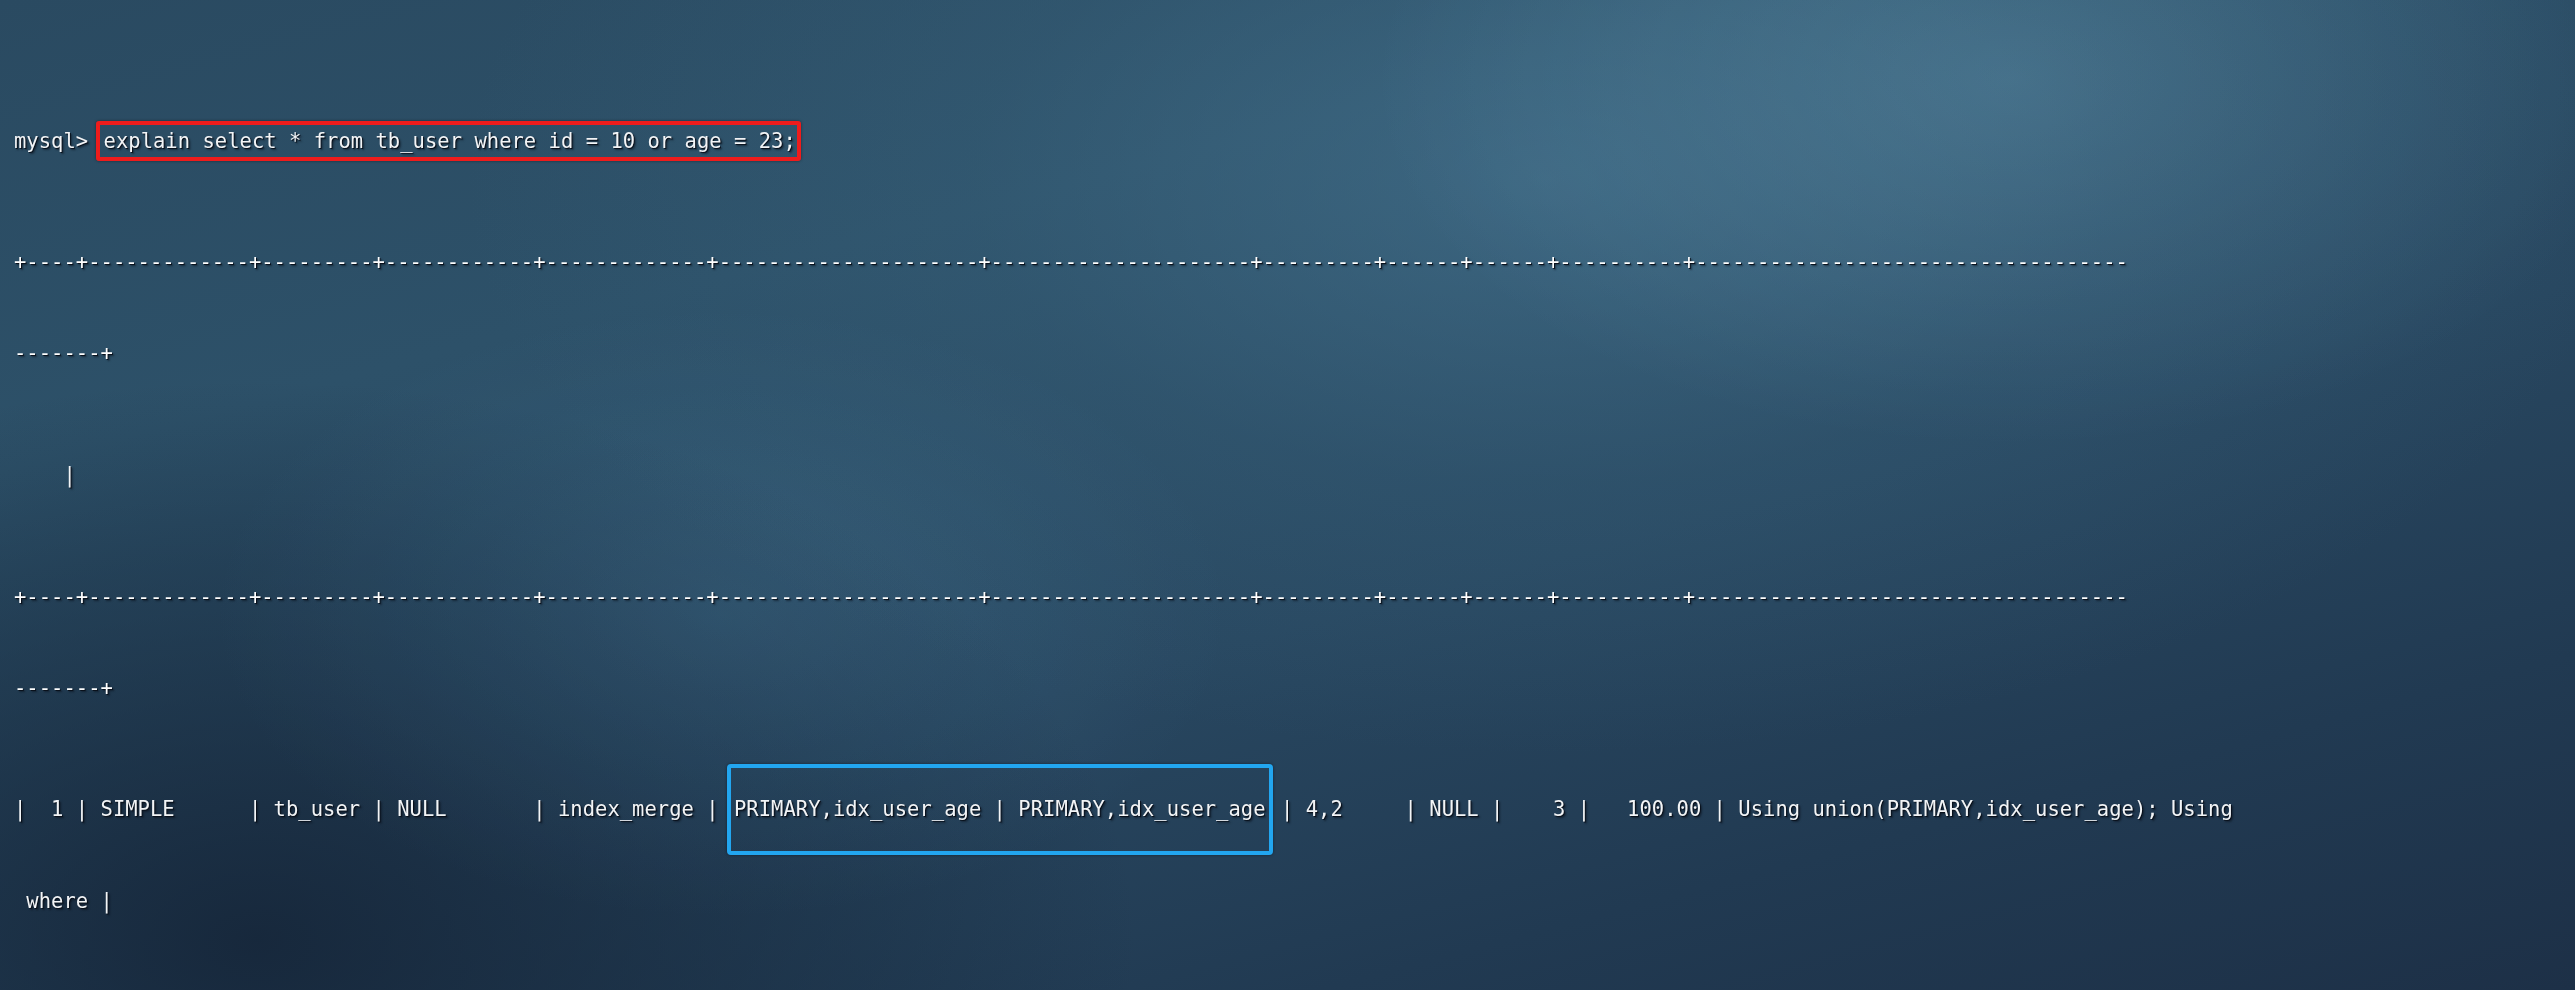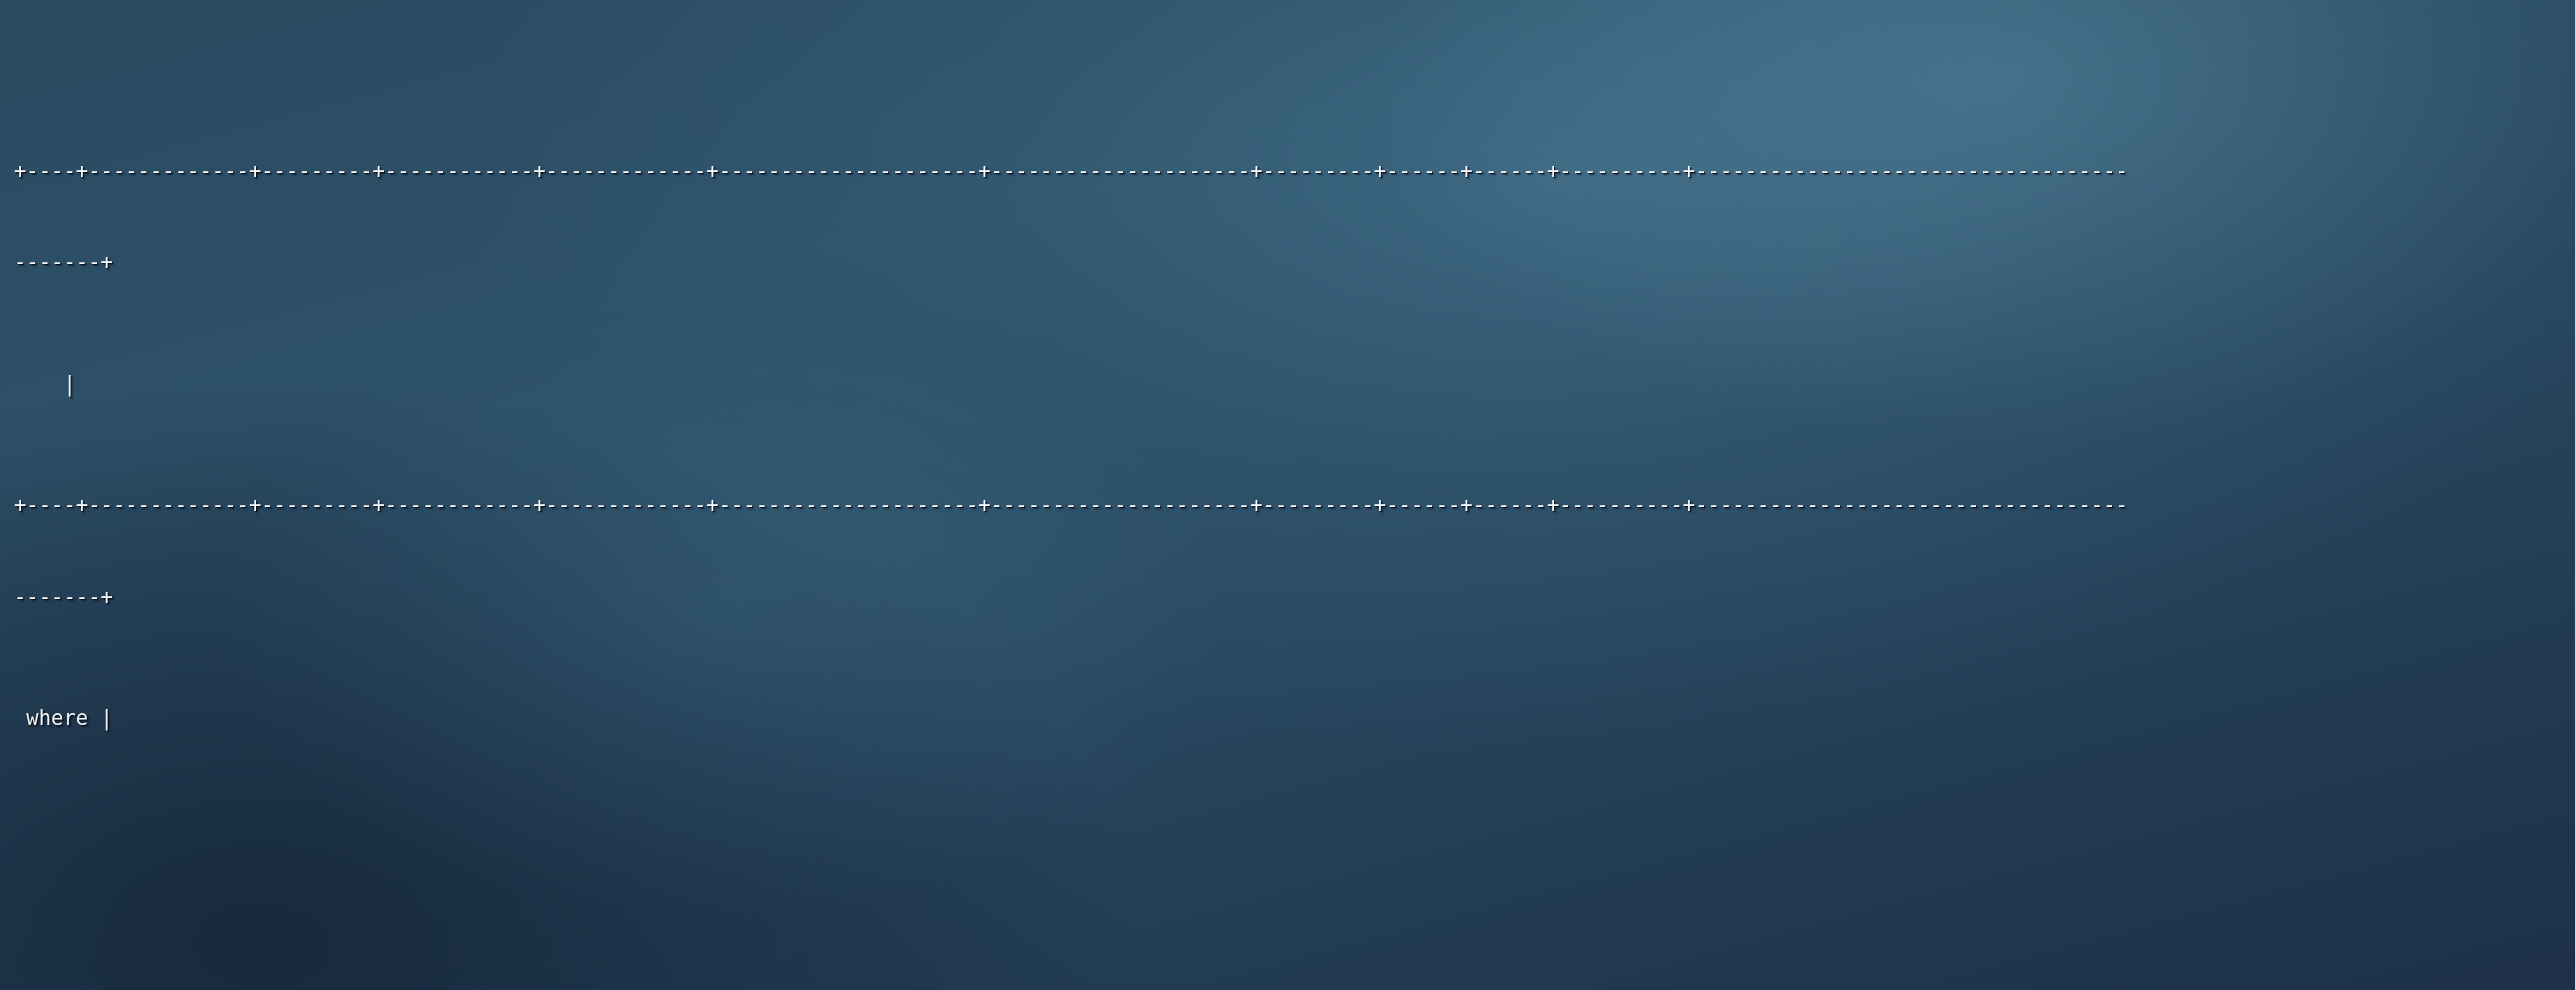--- a/index.html
+++ b/index.html
@@ -62,29 +62,31 @@
     box-shadow: 0 0 3px rgba(0,0,0,0.45);
   }
 </style>
 </head>
 <body>
 
 <div id="screen">
   <div id="term">
 
     
+    <div class="line"><span>mysql&gt; </span><span class="hl-red-open"><span>explain select * from tb_user where id = 10 or age = 23;</span></span></div>
 
     <div class="line sep">+----+-------------+---------+------------+-------------+---------------------+---------------------+---------+------+------+----------+-----------------------------------</div>
     <div class="line sep">-------+</div>
 
     <div class="line">    |</div>
 
     <div class="line sep">+----+-------------+---------+------------+-------------+---------------------+---------------------+---------+------+------+----------+-----------------------------------</div>
     <div class="line sep">-------+</div>
 
+    <div class="line"><span>|  1 | SIMPLE      | tb_user | NULL       | index_merge | </span><span class="hl-blue"><span>PRIMARY,idx_user_age | PRIMARY,idx_user_age</span></span><span> | 4,2     | NULL |    3 |   100.00 | Using union(PRIMARY,idx_user_age); Using</span></div>
     <div class="line"> where |</div>
 
     
     
 
     
 
     
 
     

